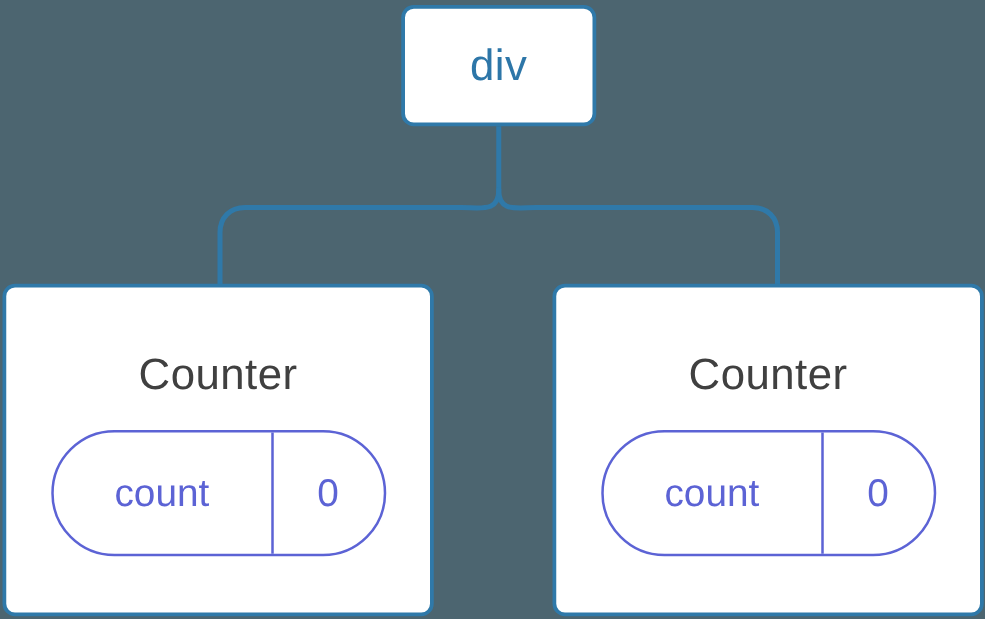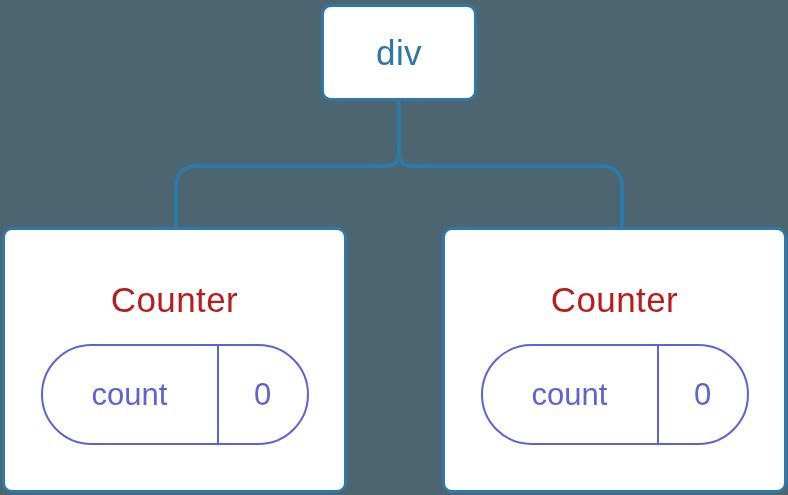--- a/index.html
+++ b/index.html
@@ -61,21 +61,21 @@
     top: 227px;
     height: 266px;
     display: flex;
     flex-direction: column;
     align-items: center;
   }
   #node-counter-left  { left: 2px;   width: 345px; }
   #node-counter-right { left: 442px; width: 345px; }
 
   .child-title {
-    color: #b91c1c;
+    color: #404040;
     font-size: 35px;
     line-height: 1;
     letter-spacing: 0.4px;
     margin-top: 52px;
   }
 
   
   .state-pill {
     position: relative;
     margin-top: 27px;

